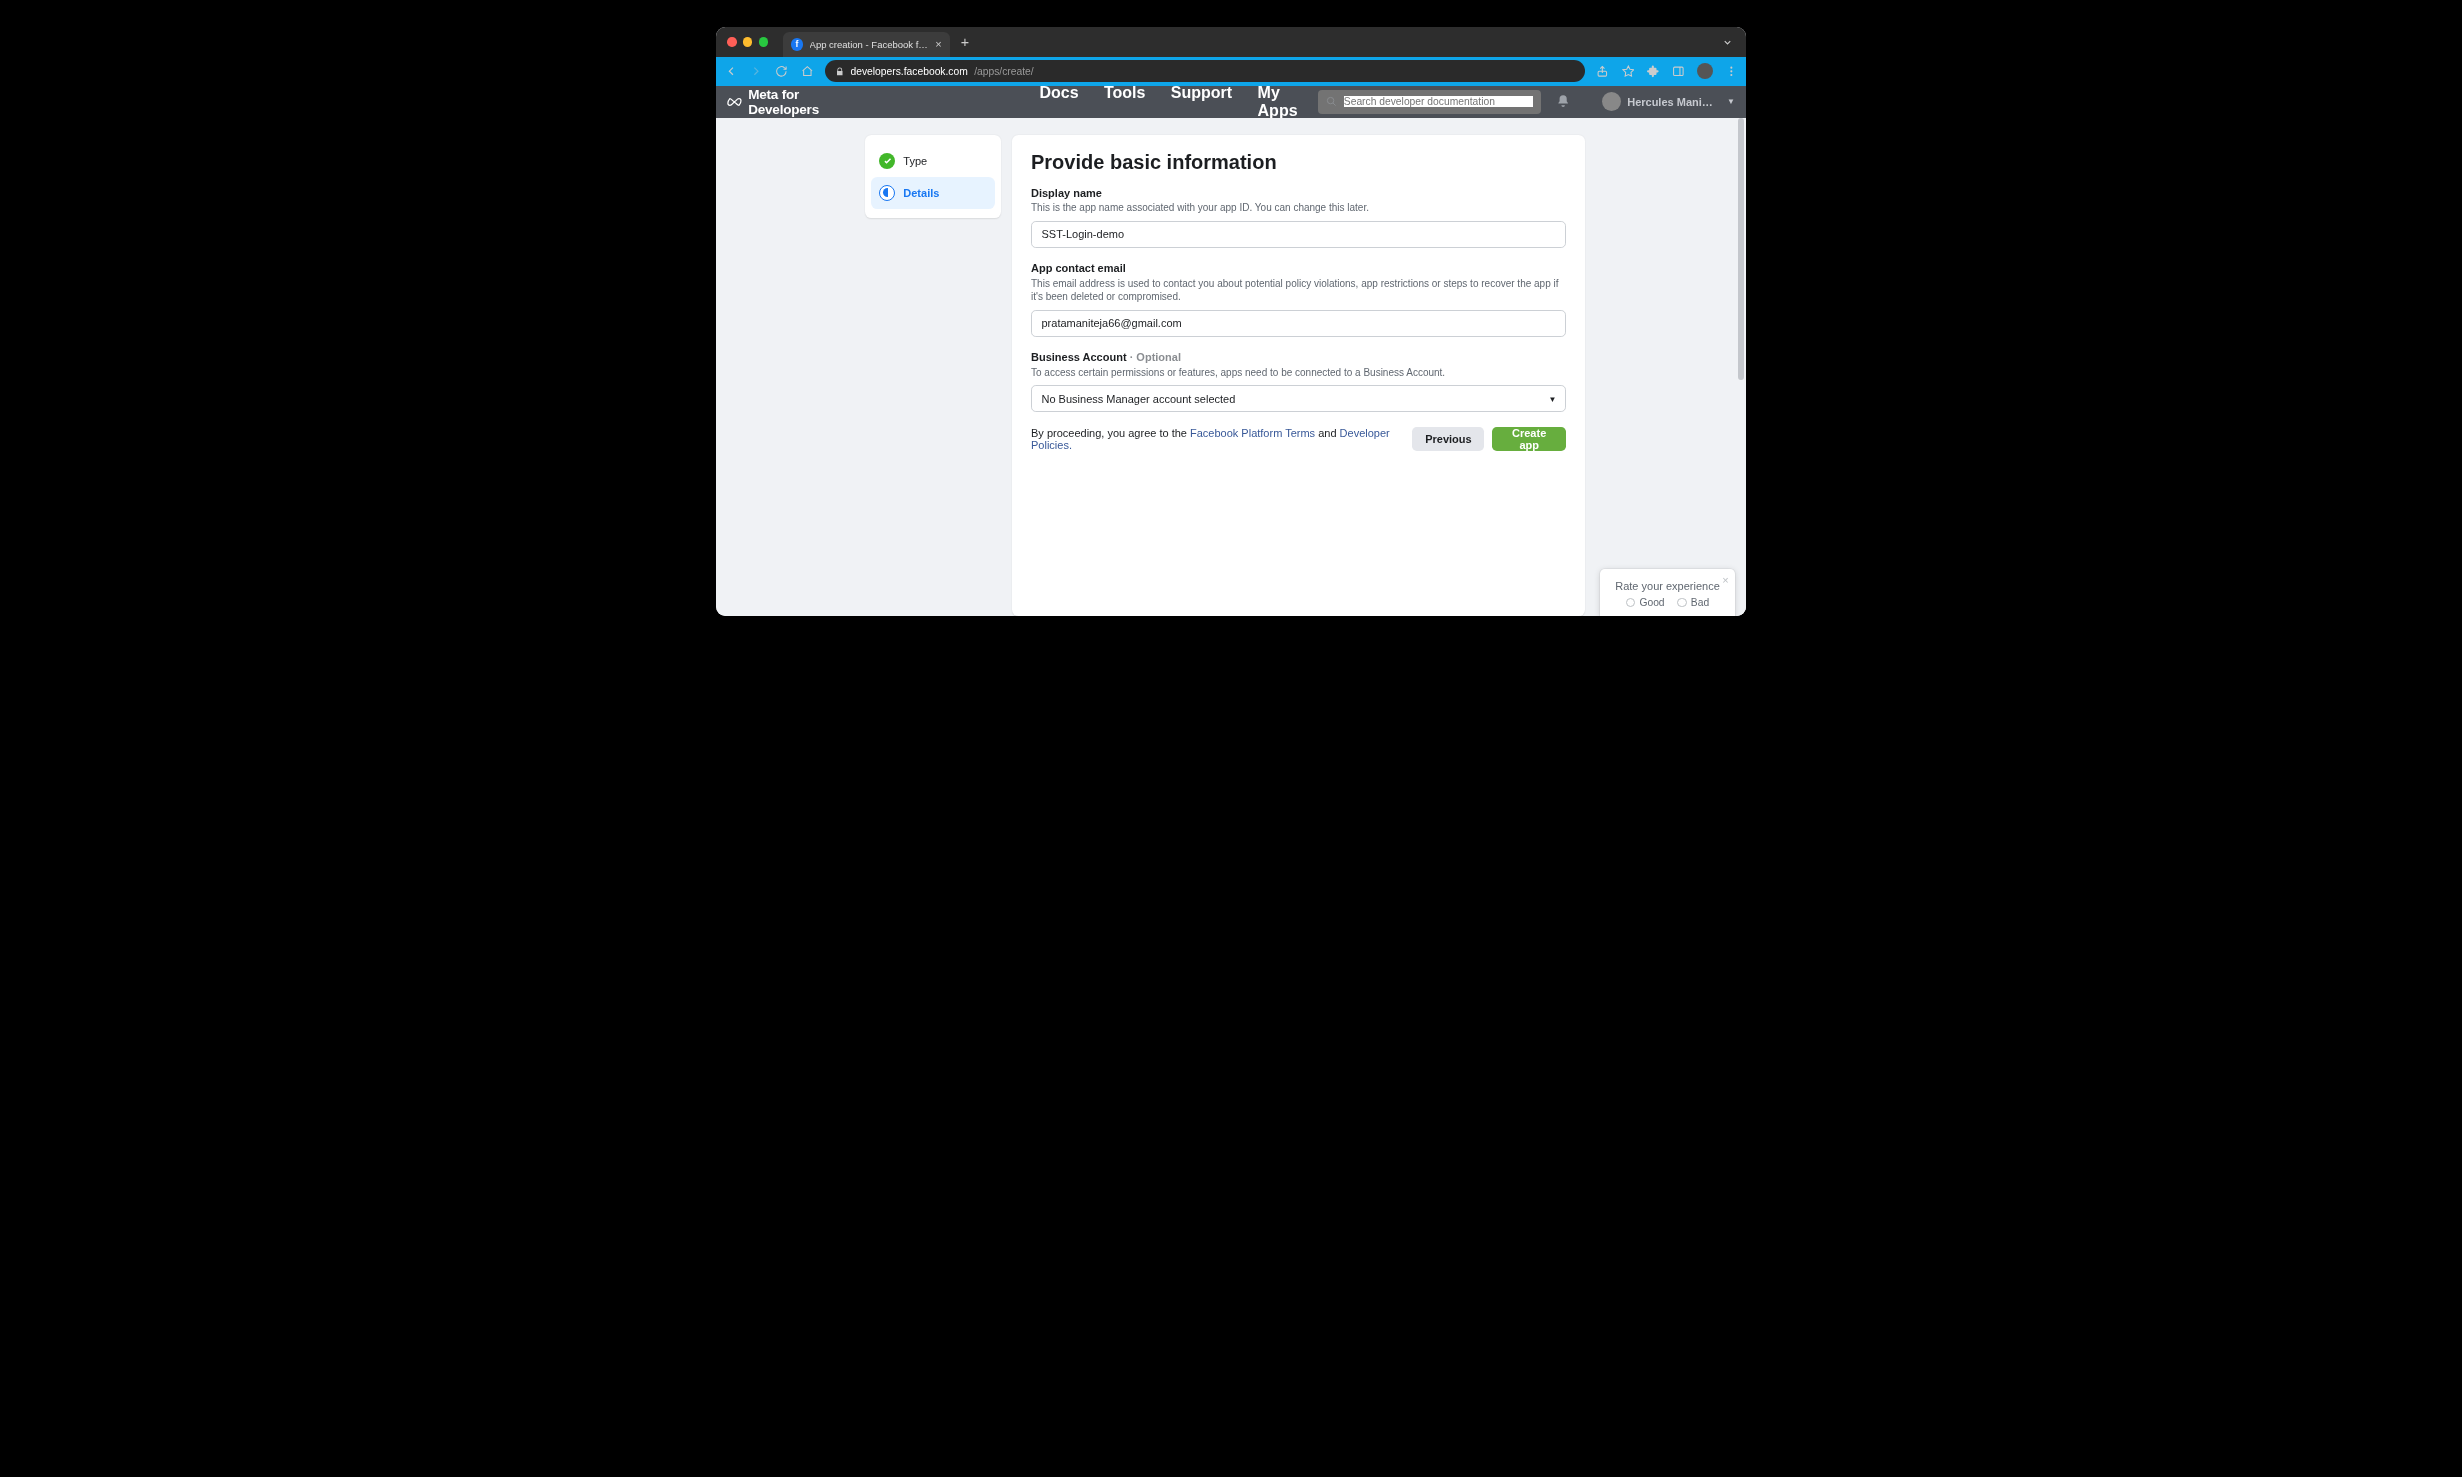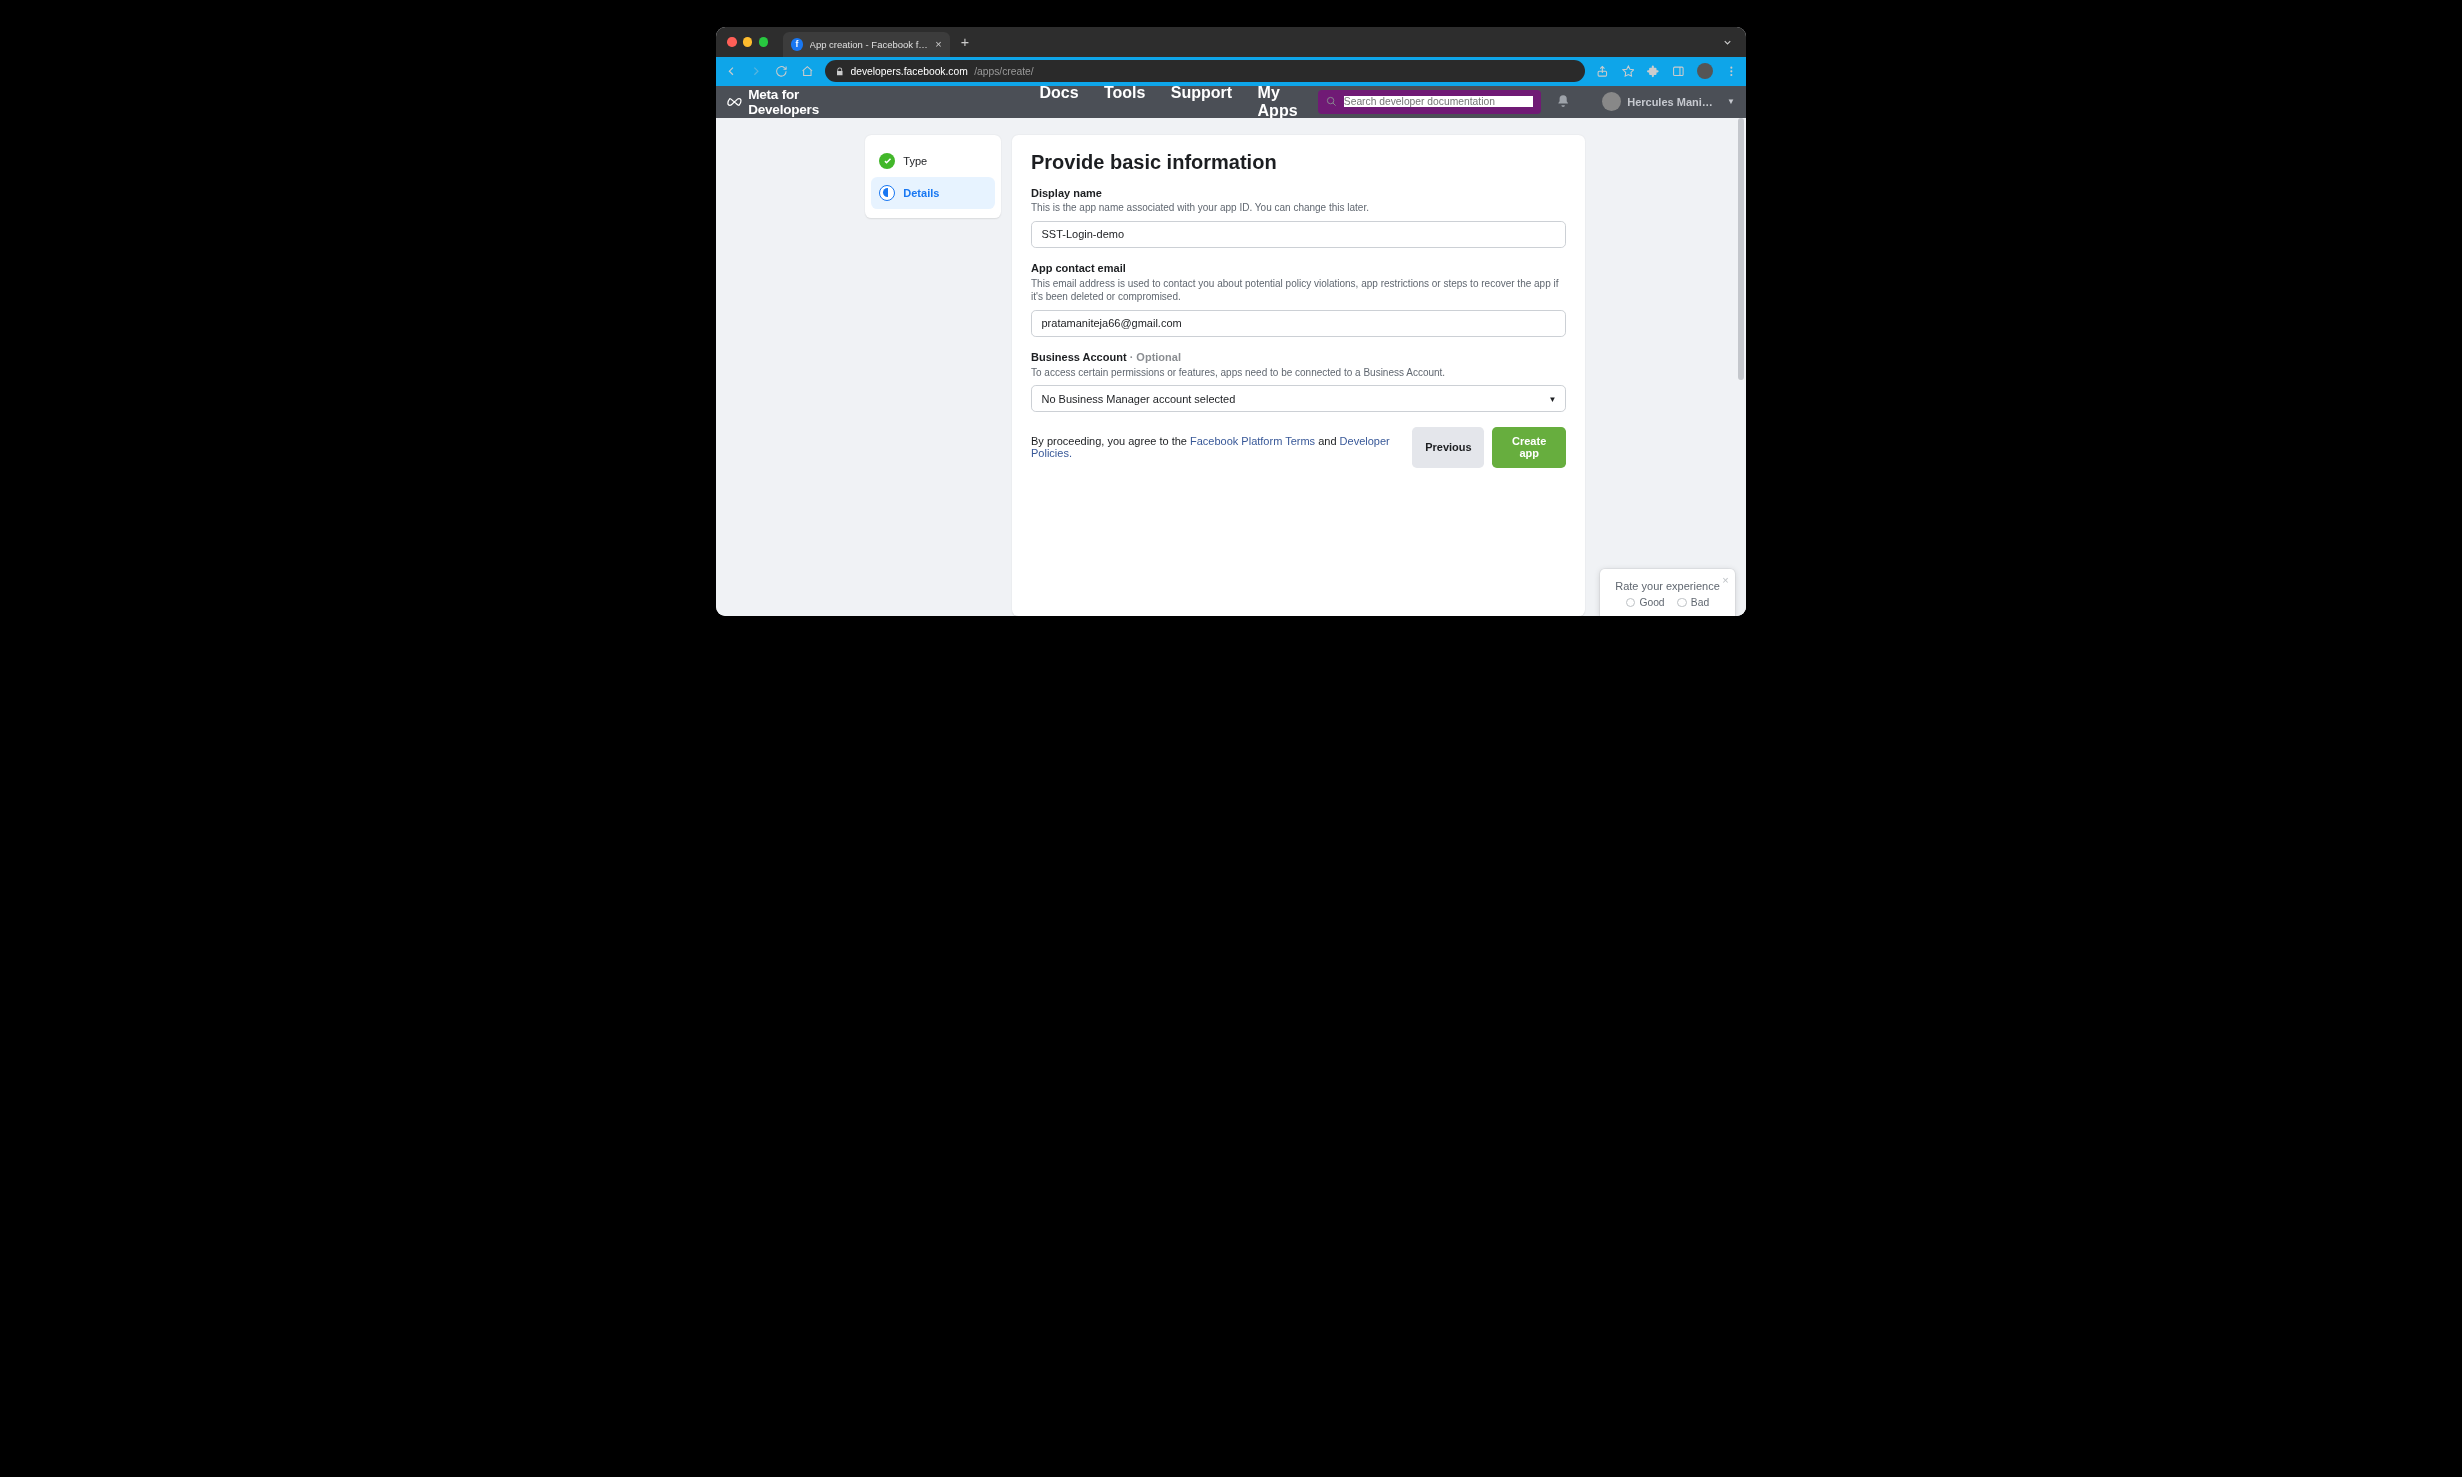--- a/index.html
+++ b/index.html
@@ -92,21 +92,21 @@
   align-items: center;
   padding: 0 11px;
   color: #fff;
 }
 .meta-logo { display:flex; align-items:center; gap:6.3px; font-weight:600; font-size:13.5px; letter-spacing:-0.2px; }
 .meta-logo svg { width:16px; height:16px; }
 .meta-nav { display:flex; gap:25.4px; margin-left: 175px; }
 .meta-nav a { color:#fff; text-decoration:none; font-size:16px; font-weight:600; cursor:pointer;}
 .meta-search {
   margin-left: 14.3px;
-  background:#701a75;
+  background:#737373;
   height: 24px;
   width: 238px;
   border-radius: 4px;
   display:flex; align-items:center;
   padding:0 8px; gap:6.3px;
 }
 .meta-search input { border:none; outline:none; font-size:10.3px; flex:1; color:#444; }
 .meta-bell { margin-left:14.3px; color:#c6c9cf; cursor:pointer;}
 .meta-user { margin-left:32px; display:flex; align-items:center; gap:6.3px; color:#c6c9cf; cursor:pointer;}
 .meta-user .u-avatar { width:19px; height:19px; border-radius:50%; background:#888; }
@@ -181,21 +181,21 @@
   pointer-events:none; font-size:8px; color:#1c1e21;
 }
 .optional-tag { color:#8a8d91; font-weight:600; }
 .dot-sep { color:#8a8d91; }
 .form-footer {
   display:flex; align-items:center; justify-content:space-between; margin-top:8px;
 }
 .agree-text { font-size:11px; color:#1c1e21; }
 .agree-text a { color:#385898; text-decoration:none; }
 .btn-row { display:flex; gap:8px; }
-.btn { height:41px; padding:0 12.7px; border:none; border-radius:4.8px; font-size:11px; font-weight:600; cursor:pointer; }
+.btn { height:24px; padding:0 12.7px; border:none; border-radius:4.8px; font-size:11px; font-weight:600; cursor:pointer; }
 .btn-prev { background:#e4e6eb; color:#1c1e21; }
 .btn-create { background:#67ae3e; color:#fff; }
 
 .scroll-track {
   position:absolute; right:0; top:0; bottom:0; width:9.5px; background:#f0f2f5;
 }
 .scroll-thumb { position:absolute; right:1.6px; top:0; width:6.3px; height:262px; background:#c4c7cc; border-radius:4px;}
 
 .feedback-widget {
   position:absolute;

